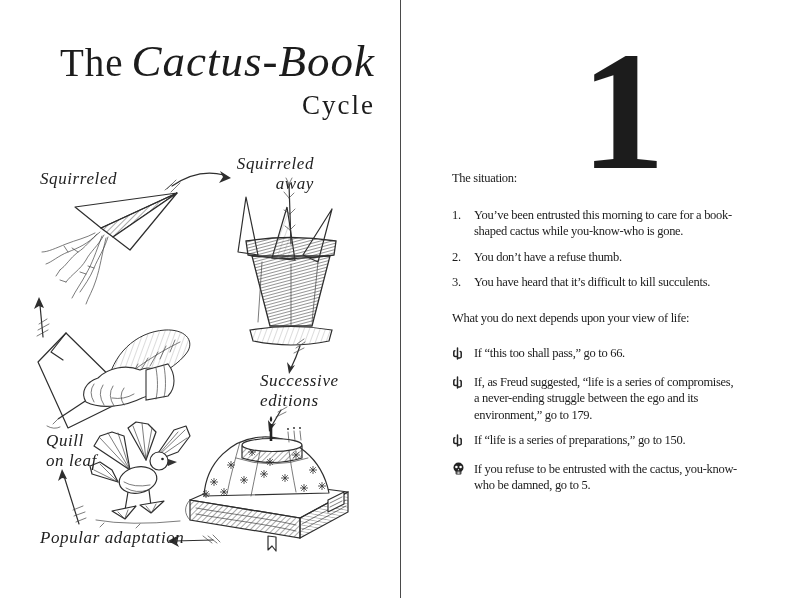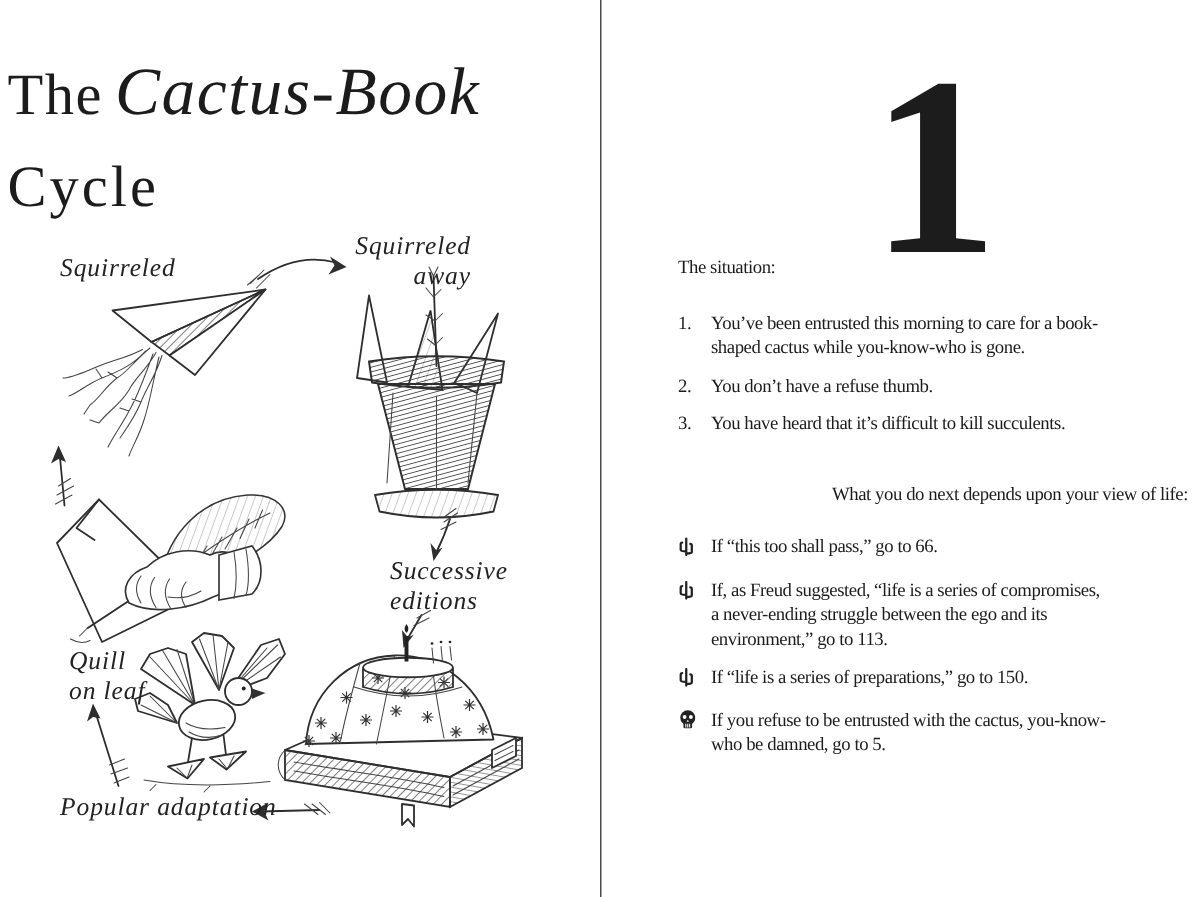--- a/index.html
+++ b/index.html
@@ -3,25 +3,25 @@
 <meta charset="utf-8">
 <style>
   * { margin:0; padding:0; box-sizing:border-box; }
   html,body { width:799px; height:598px; background:#fff; overflow:hidden;
     font-family:"Liberation Serif", serif; color:#1c1c1c; }
   .spread { position:relative; width:799px; height:598px; background:#fff; }
   .divider { position:absolute; left:400px; top:0; width:1px; height:598px; background:#4a4a4a; }
 
   
   .page-left { position:absolute; left:0; top:0; width:400px; height:598px; }
-  .title-block { position:absolute; left:5px; top:38px; width:370px; text-align:left; line-height:1.05; }
+  .title-block { position:absolute; left:5px; top:38px; width:370px; text-align:right; line-height:1.05; }
   .title-line1 { white-space:nowrap; }
   .title-word { font-size:39px; letter-spacing:1px; }
   .title-script { font-size:45px; font-style:italic; letter-spacing:1px; margin-left:8px; }
-  .title-line2 { font-size:39px; letter-spacing:2px; margin-top:20px; }
+  .title-line2 { font-size:27px; letter-spacing:2px; margin-top:6px; }
 
   .cycle-label { position:absolute; font-style:italic; font-size:17px; letter-spacing:0.6px; color:#222; line-height:1.15; }
   .lbl-loftiness { left:40px; top:169px; width:120px; }
   .lbl-squirreled { left:208px; top:154px; width:106px; text-align:right; }
   .lbl-successive { left:260px; top:371px; width:92px; }
   .lbl-quill { left:46px; top:431px; width:56px; }
   .lbl-popular { left:40px; top:528px; width:180px; white-space:nowrap; }
 
   .cycle-svg { position:absolute; left:0; top:140px; width:400px; height:458px; }
   .ln { fill:none; stroke:#2e2e2e; stroke-width:1.2; stroke-linecap:round; stroke-linejoin:round; }
@@ -34,21 +34,21 @@
   .chapter-number { position:absolute; left:51px; top:26px; width:338px; text-align:center;
     font-size:170px; font-weight:700; line-height:1; letter-spacing:-4px; }
   .text-col { position:absolute; left:51px; top:170px; width:340px;
     font-size:12.5px; letter-spacing:-0.3px; line-height:16.5px; }
   .sit-heading { margin-bottom:20px; }
   .list { list-style:none; }
   .row { display:flex; margin-bottom:9px; }
   .marker { width:22px; flex:0 0 22px; }
   .num-marker { width:22px; flex:0 0 22px; }
   .row-text { white-space:pre-wrap; flex:1; }
-  .choices-heading { margin-top:30px; margin-bottom:19px;text-align:right; }
+  .choices-heading { margin-top:19px; margin-bottom:19px; }
   .choice-icon { display:inline-block; margin-top:1px; }
 </style>
 </head>
 <body>
 
 <div class="spread">
 
   <div class="page-left">
 
     <div class="title-block">
@@ -251,21 +251,21 @@
                 <path d="M5.5,13 V2 M1.8,9.5 Q1.8,10.6 5.5,10.6 M1.8,9.5 V5.8 Q1.8,4.7 2.8,4.7 M9.2,11 Q9.2,12 5.5,12 M9.2,11 V6.6 Q9.2,5.6 8.2,5.6" fill="none" stroke="#222" stroke-width="1.5" stroke-linecap="round"></path>
               </svg></span>
           <span class="row-text">If “this too shall pass,” go to 66.</span>
         </li>
         <li class="row">
           <span class="marker"><svg class="choice-icon" width="11" height="14" viewBox="0 0 11 14">
                 <path d="M5.5,13 V2 M1.8,9.5 Q1.8,10.6 5.5,10.6 M1.8,9.5 V5.8 Q1.8,4.7 2.8,4.7 M9.2,11 Q9.2,12 5.5,12 M9.2,11 V6.6 Q9.2,5.6 8.2,5.6" fill="none" stroke="#222" stroke-width="1.5" stroke-linecap="round"></path>
               </svg></span>
           <span class="row-text">If, as Freud suggested, “life is a series of compromises,
 a never-ending struggle between the ego and its
-environment,” go to 113.</span>
+environment,” go to 179.</span>
         </li>
         <li class="row">
           <span class="marker"><svg class="choice-icon" width="11" height="14" viewBox="0 0 11 14">
                 <path d="M5.5,13 V2 M1.8,9.5 Q1.8,10.6 5.5,10.6 M1.8,9.5 V5.8 Q1.8,4.7 2.8,4.7 M9.2,11 Q9.2,12 5.5,12 M9.2,11 V6.6 Q9.2,5.6 8.2,5.6" fill="none" stroke="#222" stroke-width="1.5" stroke-linecap="round"></path>
               </svg></span>
           <span class="row-text">If “life is a series of preparations,” go to 150.</span>
         </li>
         <li class="row">
           <span class="marker"><svg class="choice-icon" width="13" height="14" viewBox="0 0 13 14">
                 <circle cx="6.5" cy="5.5" r="5" fill="#222"></circle>

